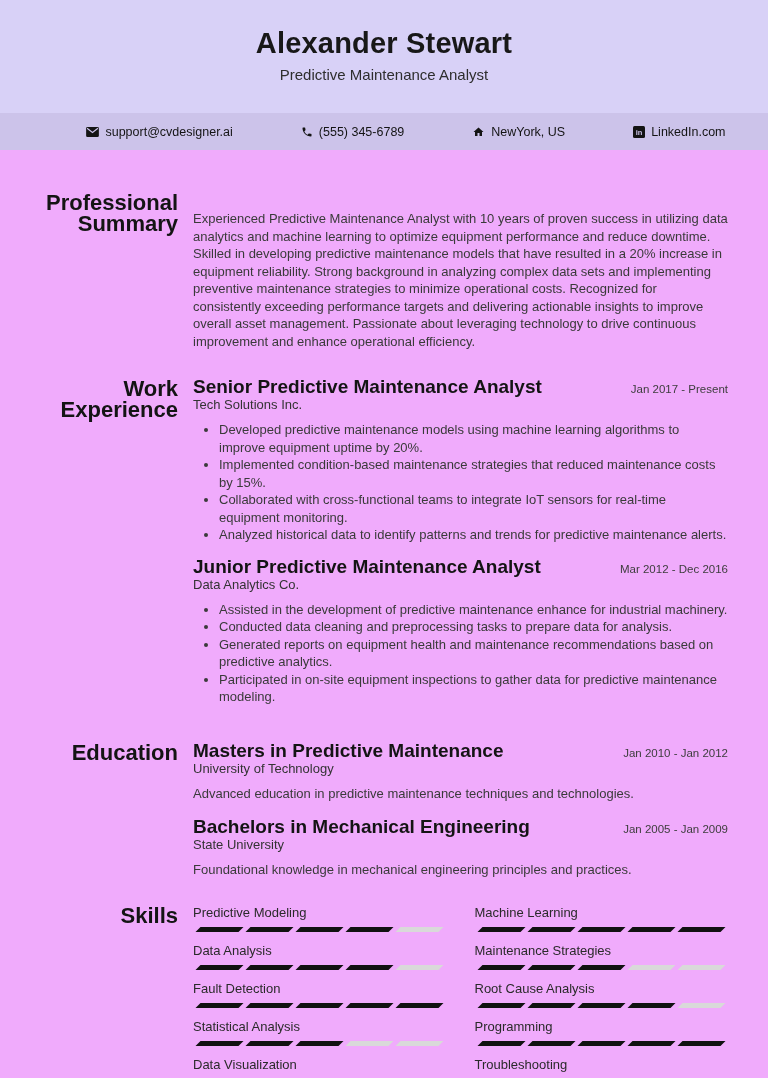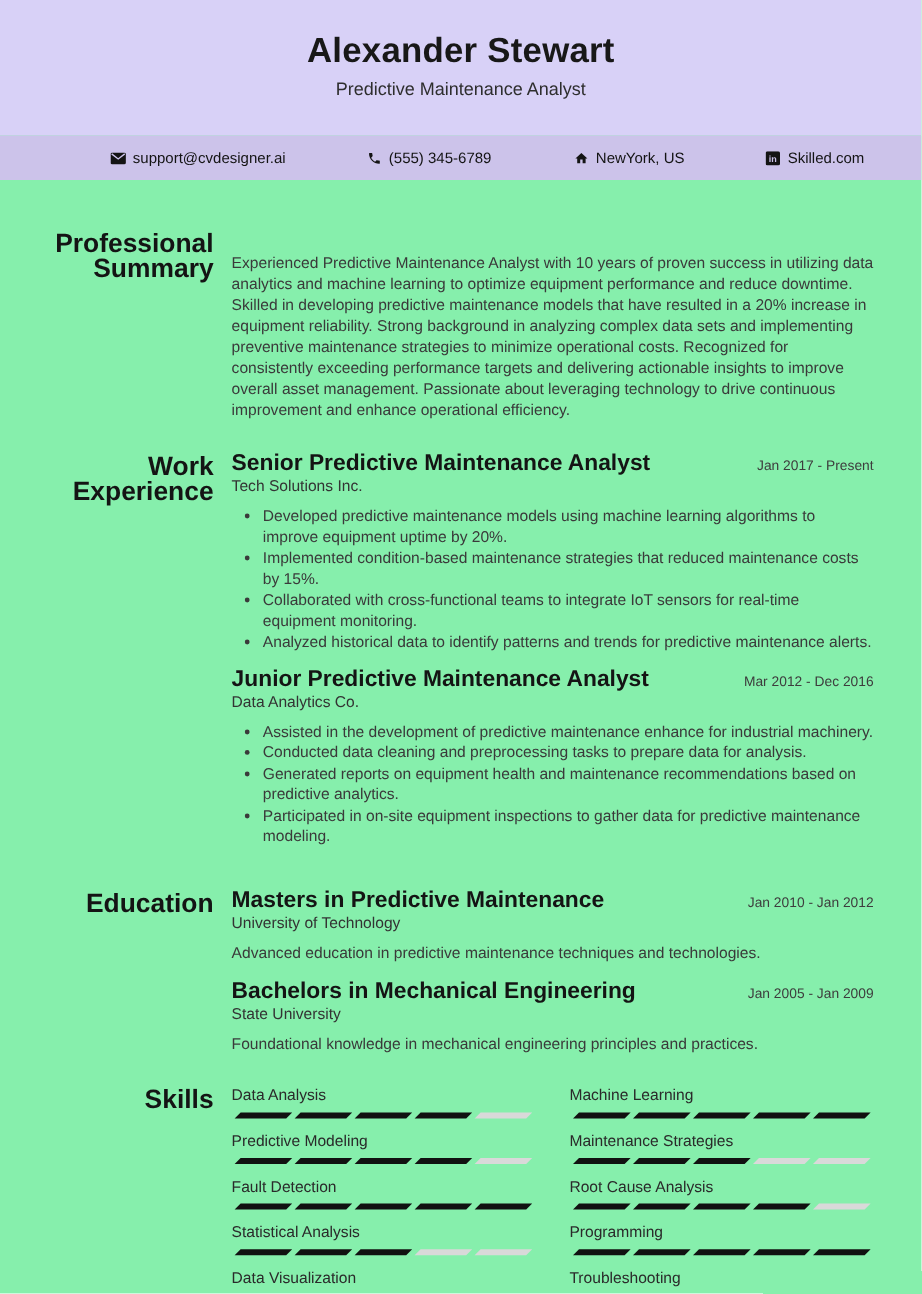--- a/index.html
+++ b/index.html
@@ -1,20 +1,20 @@
 <!DOCTYPE html>
 <html style="--header-bg: #d8d1f7; --contact-bg: #ccc3ea; --bar-filled: #111111; --bar-empty: #d9d9d9;"><head>
 <meta charset="utf-8">
 <style>
   * { margin: 0; padding: 0; box-sizing: border-box; }
   html, body { background: #ffffff; }
   .page {
     width: 768px;
     height: 1078px;
-    background: #86efac;
+    background: #f0abfc;
     font-family: "Liberation Sans", sans-serif;
     color: #222;
     overflow: hidden;
     position: relative;
   }
 
   
   .header {
     height: 113px;
     background: var(--header-bg, #d8d1f7);
@@ -153,21 +153,21 @@
         </span>
       <span>NewYork, US</span>
     </span>
     <span class="contact-item">
       <span>
           <svg width="12" height="12" viewBox="0 0 12 12">
             <rect x="0" y="0" width="12" height="12" rx="1.5" fill="#141414"></rect>
             <text x="6" y="9.3" font-family="Liberation Sans, sans-serif" font-size="7.5" font-weight="bold" fill="#ccc3ea" text-anchor="middle">in</text>
           </svg>
         </span>
-      <span>Skilled.com</span>
+      <span>LinkedIn.com</span>
     </span>
   </div>
 
   <div class="main">
 
     <div class="section">
       <div class="section-label">Professional Summary</div>
       <div class="section-body">
         <div class="summary-text">Experienced Predictive Maintenance Analyst with 10 years of proven success in utilizing data analytics and machine learning to optimize equipment performance and reduce downtime. Skilled in developing predictive maintenance models that have resulted in a 20% increase in equipment reliability. Strong background in analyzing complex data sets and implementing preventive maintenance strategies to minimize operational costs. Recognized for consistently exceeding performance targets and delivering actionable insights to improve overall asset management. Passionate about leveraging technology to drive continuous improvement and enhance operational efficiency.</div>
       </div>
@@ -231,31 +231,31 @@
         </div>
 
       </div>
     </div>
 
     <div class="section skl">
       <div class="section-label">Skills</div>
       <div class="section-body">
         <div class="skills-grid">
           <div class="skill">
+            <div class="skill-name">Predictive Modeling</div>
+            <div class="skill-bar">
+                <span class="seg filled"></span>
+                <span class="seg filled"></span>
+                <span class="seg filled"></span>
+                <span class="seg filled"></span>
+                <span class="seg empty"></span>
+              </div>
+          </div>
+          <div class="skill">
             <div class="skill-name">Data Analysis</div>
-            <div class="skill-bar">
-                <span class="seg filled"></span>
-                <span class="seg filled"></span>
-                <span class="seg filled"></span>
-                <span class="seg filled"></span>
-                <span class="seg empty"></span>
-              </div>
-          </div>
-          <div class="skill">
-            <div class="skill-name">Predictive Modeling</div>
             <div class="skill-bar">
                 <span class="seg filled"></span>
                 <span class="seg filled"></span>
                 <span class="seg filled"></span>
                 <span class="seg filled"></span>
                 <span class="seg empty"></span>
               </div>
           </div>
           <div class="skill">
             <div class="skill-name">Fault Detection</div>

